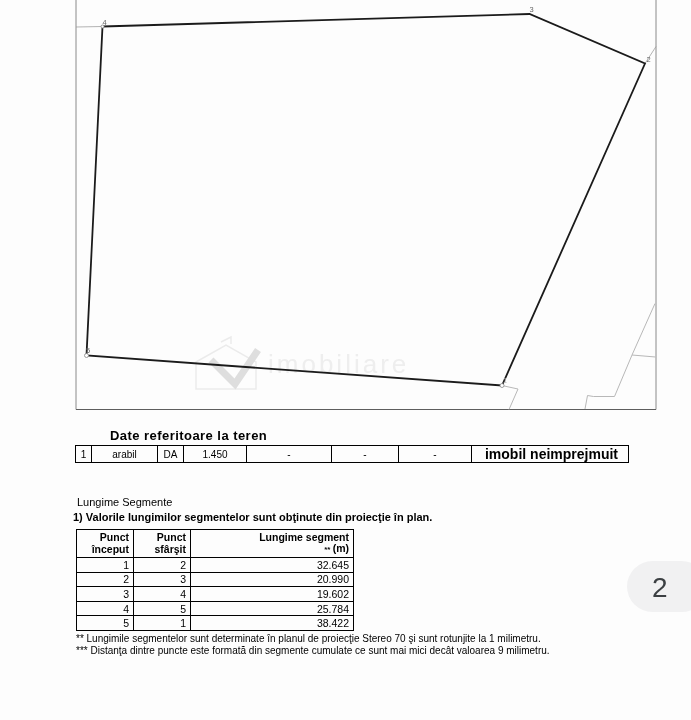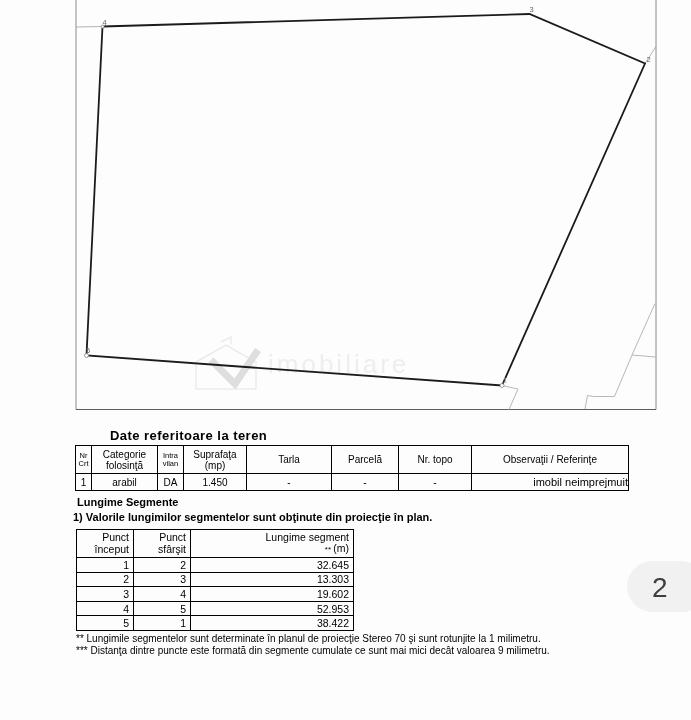--- a/index.html
+++ b/index.html
@@ -3,26 +3,26 @@
 <meta charset="utf-8">
 <style>
 html,body{margin:0;padding:0;background:#fdfdfd;}
 body{width:691px;height:720px;position:relative;overflow:hidden;font-family:"Liberation Sans",sans-serif;color:#000;}
 #map{position:absolute;left:0;top:0;}
 .title{position:absolute;left:76px;top:428px;font-size:13px;font-weight:bold;letter-spacing:0.45px;margin-left:34px;}
 table{border-collapse:collapse;table-layout:fixed;position:absolute;}
 #t1{left:75px;top:445px;}
 #t1 td{border:1px solid #000;text-align:center;vertical-align:middle;padding:0;font-size:10px;line-height:11px;}
 #t1 .sm{font-size:7.5px;line-height:8px;}
-#t1 .obs{text-align:right;font-size:11px;padding-left:3px;}
-.sec{position:absolute;left:77px;top:495.5px;font-size:11px;font-weight:bold;}
+#t1 .obs{text-align:center;font-size:14px;padding-left:3px;font-weight:bold;}
+.sec{position:absolute;left:77px;top:495.5px;font-size:11px;font-weight:normal;}
 .note{position:absolute;left:73px;top:511px;font-size:11px;font-weight:bold;}
 #t2{left:76px;top:529px;}
 #t2 td{border:1px solid #000;vertical-align:middle;padding:0 4px 0 0;font-size:10.5px;text-align:right;}
-#t2 .hd{font-weight:normal;line-height:11.5px;}
+#t2 .hd{font-weight:bold;line-height:11.5px;}
 .fn{position:absolute;left:76px;font-size:10px;font-weight:normal;}
 .pill{position:absolute;left:627px;top:560.5px;width:80px;height:51px;border-radius:25.5px;background:#f1f1f2;}
 .pill span{position:absolute;left:25px;top:11px;font-size:28px;color:#3c4043;}
 </style>
 </head>
 <body>
 <svg id="map" width="691" height="425" viewBox="0 0 691 425">
 
   <g stroke="#ebebeb" fill="none" stroke-width="1.5">
     <path d="M196,362 L226,345 L256,362 L256,389 L196,389 Z"></path>
@@ -70,30 +70,20 @@
       <col style="width:16px">
       <col style="width:66px">
       <col style="width:26px">
       <col style="width:63px">
       <col style="width:85px">
       <col style="width:67px">
       <col style="width:73px">
       <col style="width:157px">
     </colgroup>
   <tbody>
-      <tr style="height:28px">
-    <td class="sm">Nr<br>Crt</td>
-    <td>Categorie<br>folosinţă</td>
-    <td class="sm">Intra<br>vilan</td>
-    <td>Suprafaţa<br>(mp)</td>
-    <td>Tarla</td>
-    <td>Parcelă</td>
-    <td>Nr. topo</td>
-    <td>Observaţii / Referinţe</td>
-  </tr>
   <tr style="height:17px">
     <td>1</td>
     <td>arabil</td>
     <td>DA</td>
     <td>1.450</td>
     <td>-</td>
     <td>-</td>
     <td>-</td>
     <td class="obs">imobil neimprejmuit</td>
   </tr>
@@ -116,31 +106,31 @@
     <td class="hd">Lungime segment<br><span style="font-size:8px">** </span>(m)</td>
   </tr>
   <tr style="height:14.6px">
         <td>1</td>
         <td>2</td>
         <td>32.645</td>
       </tr>
   <tr style="height:14.6px">
         <td>2</td>
         <td>3</td>
-        <td>13.303</td>
+        <td>20.990</td>
       </tr>
   <tr style="height:14.6px">
         <td>3</td>
         <td>4</td>
         <td>19.602</td>
       </tr>
   <tr style="height:14.6px">
         <td>4</td>
         <td>5</td>
-        <td>52.953</td>
+        <td>25.784</td>
       </tr>
   <tr style="height:14.6px">
         <td>5</td>
         <td>1</td>
         <td>38.422</td>
       </tr>
 </tbody>
   </table>
 
 <div class="fn" style="top:632.5px">** Lungimile segmentelor sunt determinate în planul de proiecţie Stereo 70 şi sunt rotunjite la 1 milimetru.</div>

